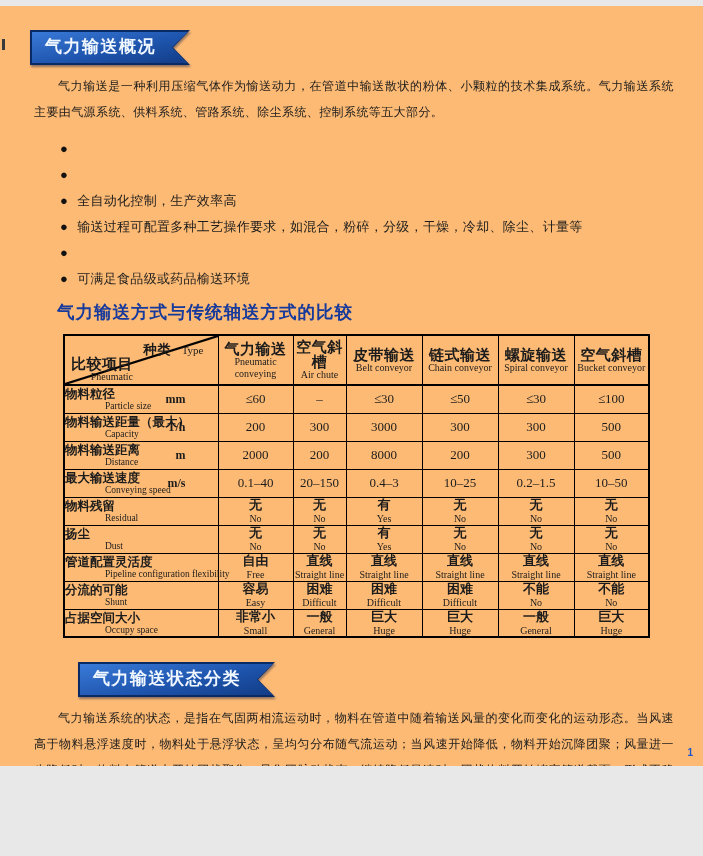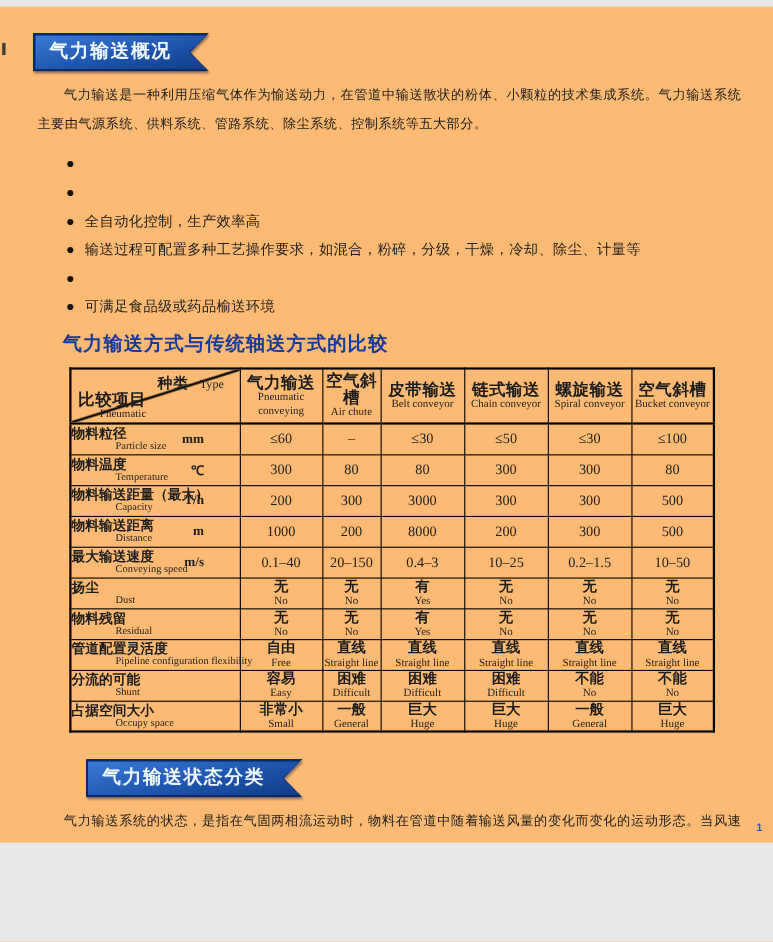--- a/index.html
+++ b/index.html
@@ -190,49 +190,20 @@
             <div class="cell-top">≤30</div>
           </td>
           <td class="data-cell">
             <div class="cell-top">≤100</div>
           </td>
         </tr>
         <tr>
           <td class="label-cell">
             <div class="lab-wrap">
               <div class="lab-text">
-                <span class="lab-zh">物料温度</span>
-                <span class="lab-en">Temperature</span>
-              </div>
-              <span class="lab-unit">℃</span>
-            </div>
-          </td>
-          <td class="data-cell">
-            <div class="cell-top">300</div>
-          </td>
-          <td class="data-cell">
-            <div class="cell-top">80</div>
-          </td>
-          <td class="data-cell">
-            <div class="cell-top">80</div>
-          </td>
-          <td class="data-cell">
-            <div class="cell-top">300</div>
-          </td>
-          <td class="data-cell">
-            <div class="cell-top">300</div>
-          </td>
-          <td class="data-cell">
-            <div class="cell-top">80</div>
-          </td>
-        </tr>
-        <tr>
-          <td class="label-cell">
-            <div class="lab-wrap">
-              <div class="lab-text">
                 <span class="lab-zh">物料输送距量（最大）</span>
                 <span class="lab-en">Capacity</span>
               </div>
               <span class="lab-unit">T/h</span>
             </div>
           </td>
           <td class="data-cell">
             <div class="cell-top">200</div>
           </td>
           <td class="data-cell">
@@ -255,21 +226,21 @@
           <td class="label-cell">
             <div class="lab-wrap">
               <div class="lab-text">
                 <span class="lab-zh">物料输送距离</span>
                 <span class="lab-en">Distance</span>
               </div>
               <span class="lab-unit">m</span>
             </div>
           </td>
           <td class="data-cell">
-            <div class="cell-top">1000</div>
+            <div class="cell-top">2000</div>
           </td>
           <td class="data-cell">
             <div class="cell-top">200</div>
           </td>
           <td class="data-cell">
             <div class="cell-top">8000</div>
           </td>
           <td class="data-cell">
             <div class="cell-top">200</div>
           </td>
@@ -306,56 +277,56 @@
             <div class="cell-top">0.2–1.5</div>
           </td>
           <td class="data-cell">
             <div class="cell-top">10–50</div>
           </td>
         </tr>
         <tr>
           <td class="label-cell">
             <div class="lab-wrap">
               <div class="lab-text">
+                <span class="lab-zh">物料残留</span>
+                <span class="lab-en">Residual</span>
+              </div>
+            </div>
+          </td>
+          <td class="data-cell has-en">
+            <div class="cell-top">无</div>
+            <div class="cell-bottom">No</div>
+          </td>
+          <td class="data-cell has-en">
+            <div class="cell-top">无</div>
+            <div class="cell-bottom">No</div>
+          </td>
+          <td class="data-cell has-en">
+            <div class="cell-top">有</div>
+            <div class="cell-bottom">Yes</div>
+          </td>
+          <td class="data-cell has-en">
+            <div class="cell-top">无</div>
+            <div class="cell-bottom">No</div>
+          </td>
+          <td class="data-cell has-en">
+            <div class="cell-top">无</div>
+            <div class="cell-bottom">No</div>
+          </td>
+          <td class="data-cell has-en">
+            <div class="cell-top">无</div>
+            <div class="cell-bottom">No</div>
+          </td>
+        </tr>
+        <tr>
+          <td class="label-cell">
+            <div class="lab-wrap">
+              <div class="lab-text">
                 <span class="lab-zh">扬尘</span>
                 <span class="lab-en">Dust</span>
-              </div>
-            </div>
-          </td>
-          <td class="data-cell has-en">
-            <div class="cell-top">无</div>
-            <div class="cell-bottom">No</div>
-          </td>
-          <td class="data-cell has-en">
-            <div class="cell-top">无</div>
-            <div class="cell-bottom">No</div>
-          </td>
-          <td class="data-cell has-en">
-            <div class="cell-top">有</div>
-            <div class="cell-bottom">Yes</div>
-          </td>
-          <td class="data-cell has-en">
-            <div class="cell-top">无</div>
-            <div class="cell-bottom">No</div>
-          </td>
-          <td class="data-cell has-en">
-            <div class="cell-top">无</div>
-            <div class="cell-bottom">No</div>
-          </td>
-          <td class="data-cell has-en">
-            <div class="cell-top">无</div>
-            <div class="cell-bottom">No</div>
-          </td>
-        </tr>
-        <tr>
-          <td class="label-cell">
-            <div class="lab-wrap">
-              <div class="lab-text">
-                <span class="lab-zh">物料残留</span>
-                <span class="lab-en">Residual</span>
               </div>
             </div>
           </td>
           <td class="data-cell has-en">
             <div class="cell-top">无</div>
             <div class="cell-bottom">No</div>
           </td>
           <td class="data-cell has-en">
             <div class="cell-top">无</div>
             <div class="cell-bottom">No</div>

